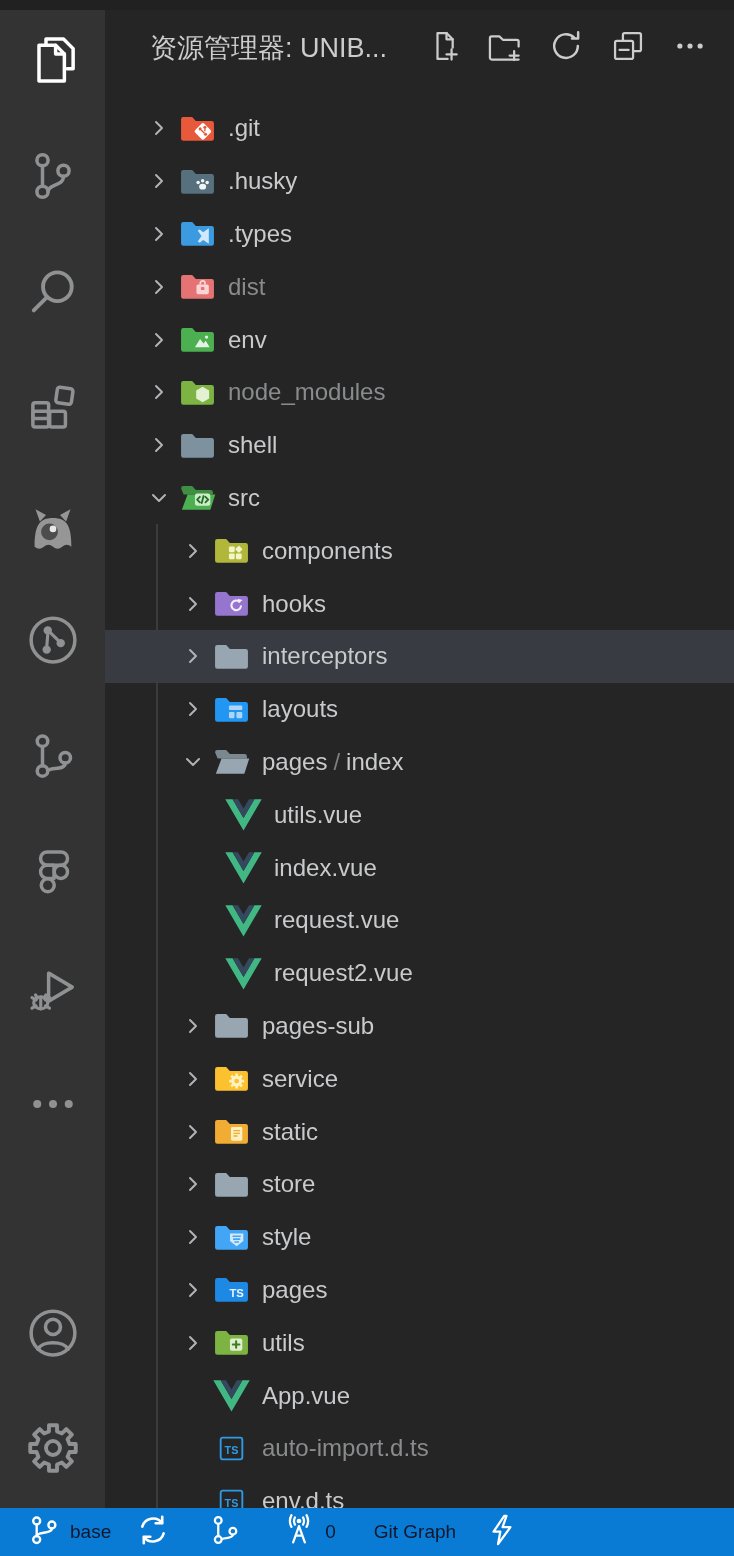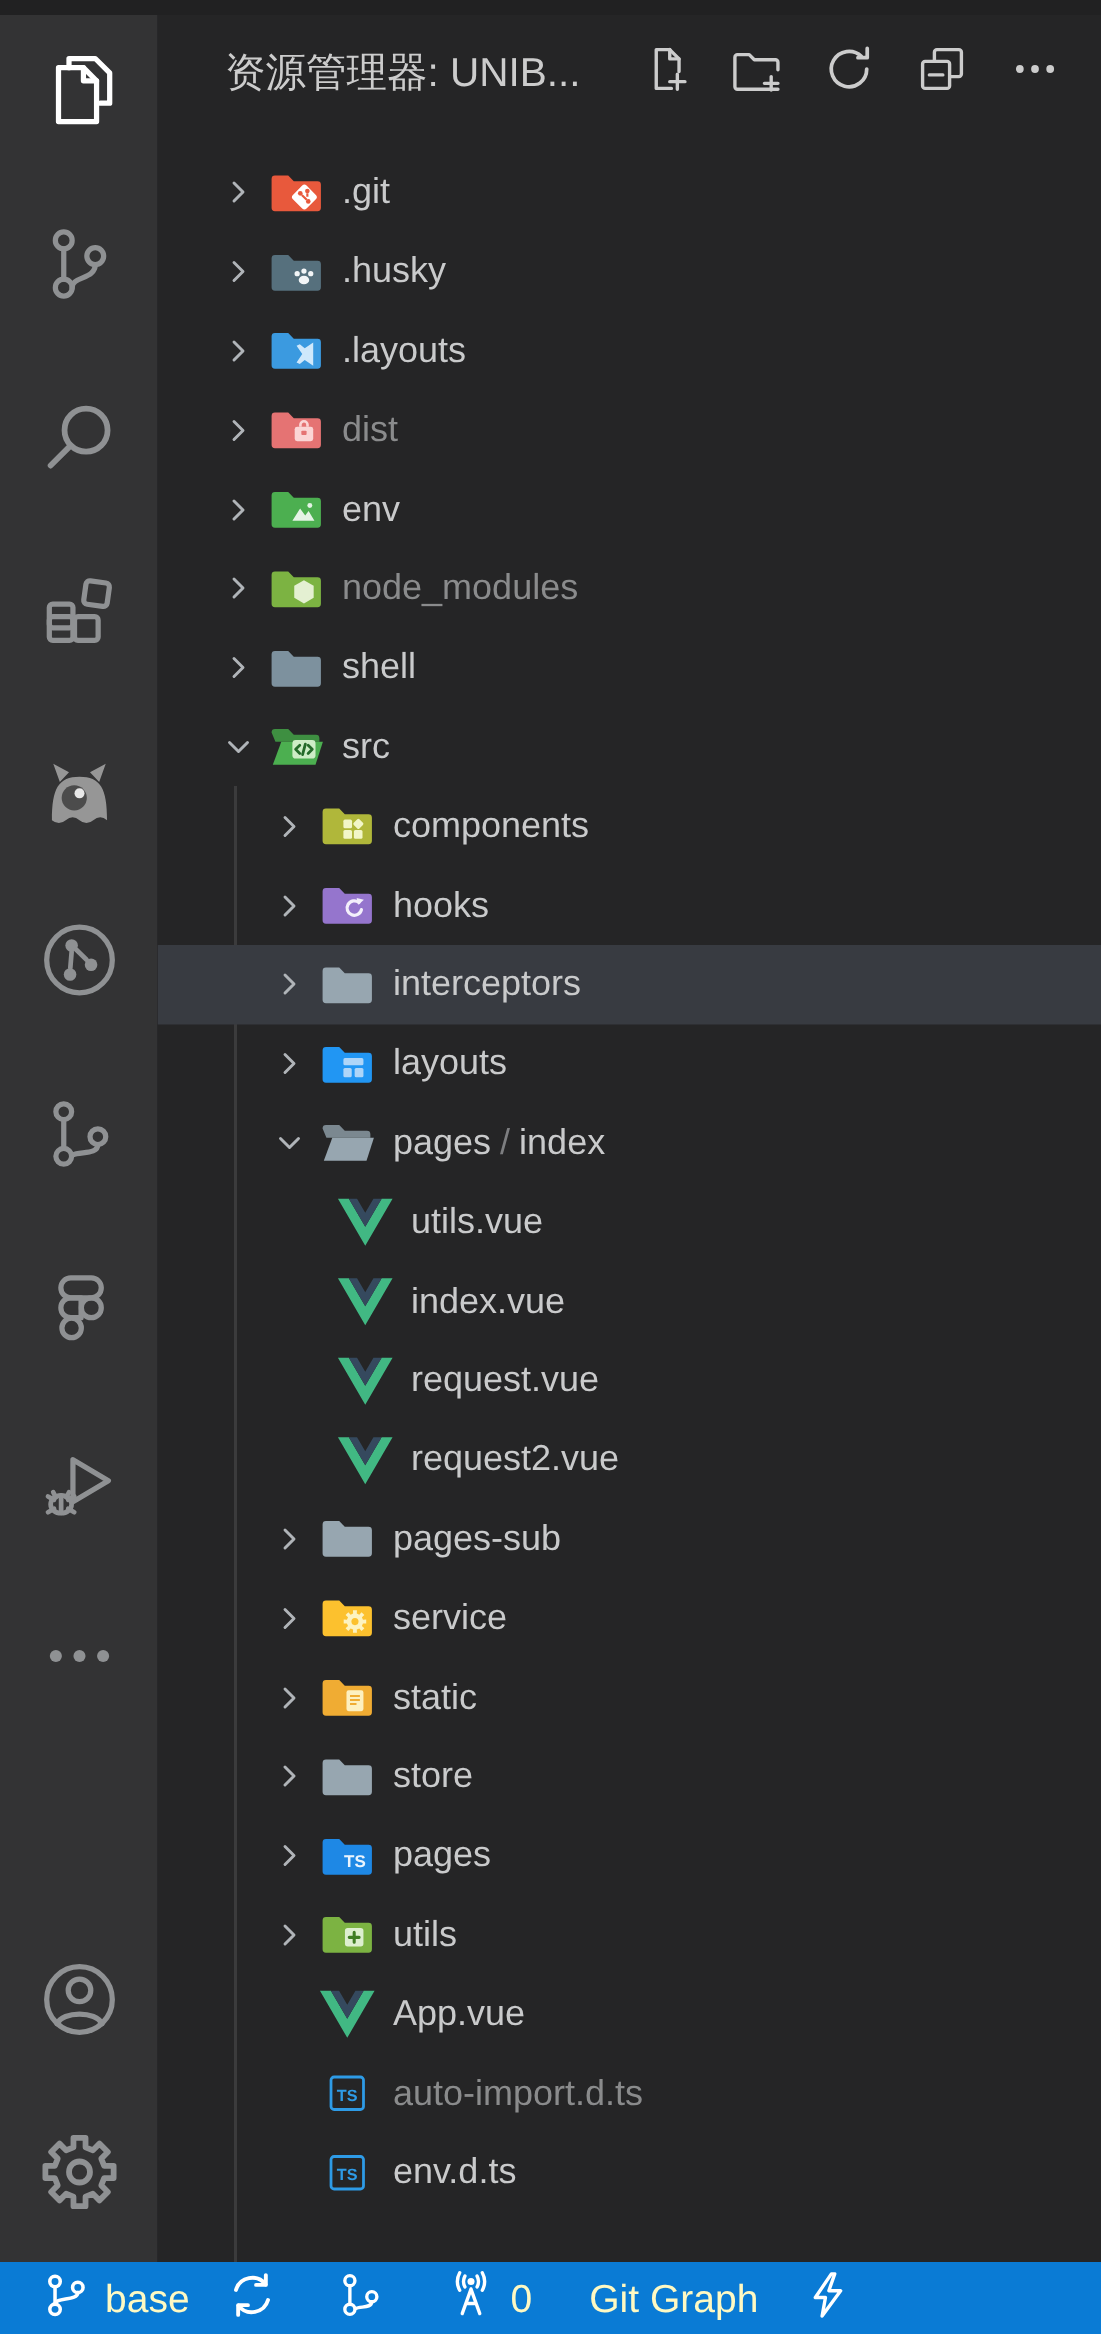--- a/index.html
+++ b/index.html
@@ -33,21 +33,21 @@
   .row .ficon svg{width:37px;height:33px;}
   .row .lbl{font-size:24px;color:#c9cacb;white-space:nowrap;}
   .row .lbl.dim{color:#8a8b8c;}
   .row .lbl .sep{color:#7d7e80;padding:0 6px;}
   .lv0{padding-left:42px;} .lv1{padding-left:76px;} .lv2{padding-left:88px;}
   
   .status-bar{position:absolute;left:0;top:1508px;width:734px;height:48px;background:#0a7bd5;
     display:flex;align-items:center;color:#ffffff;}
   .sb-item{display:flex;align-items:center;cursor:pointer;}
   .sb-item svg{width:36px;height:36px;}
-  .sb-item .sb-label{font-size:26px;color:#fef9c3;}
+  .sb-item .sb-label{font-size:19px;color:#0f172a;}
 </style>
 </head>
 <body>
 
 <div class="screen">
   <div class="top-strip"></div>
 
   <nav class="activity-bar">
     <div class="ab-group top" id="ab-top">
         <div class="ab-item">
@@ -236,21 +236,21 @@
             <svg viewBox="0 0 32 32" fill="none" stroke-linecap="round" stroke-linejoin="round" stroke="#b0b4b8" stroke-width="2.6">
               <path d="M12 8l8 8-8 8"></path>
             </svg>
           </span>
           <span class="ficon">
             <svg viewBox="0 0 36 32">
               <path d="M2 7a2.2 2.2 0 0 1 2.2-2.2h8.6l3.6 3.8h15.4A2.2 2.2 0 0 1 34 10.8v15a2.2 2.2 0 0 1-2.2 2.2H4.2A2.2 2.2 0 0 1 2 25.8Z" fill="#3b9ae0"></path>
               <polygon points="29,11 29,26 23.5,22.3 20.3,24.9 18.2,23.9 21.9,18.5 18.2,13.1 20.3,12.1 23.5,14.7" fill="#cfe8fb"></polygon>
             </svg>
           </span>
-          <span class="lbl">.layouts</span>
+          <span class="lbl">.types</span>
         </div>
         <div class="row lv0">
           <span class="tw">
             <svg viewBox="0 0 32 32" fill="none" stroke-linecap="round" stroke-linejoin="round" stroke="#b0b4b8" stroke-width="2.6">
               <path d="M12 8l8 8-8 8"></path>
             </svg>
           </span>
           <span class="ficon">
             <svg viewBox="0 0 36 32">
               <path d="M2 7a2.2 2.2 0 0 1 2.2-2.2h8.6l3.6 3.8h15.4A2.2 2.2 0 0 1 34 10.8v15a2.2 2.2 0 0 1-2.2 2.2H4.2A2.2 2.2 0 0 1 2 25.8Z" fill="#e57373"></path>
@@ -496,20 +496,37 @@
             <svg viewBox="0 0 32 32" fill="none" stroke-linecap="round" stroke-linejoin="round" stroke="#b0b4b8" stroke-width="2.6">
               <path d="M12 8l8 8-8 8"></path>
             </svg>
           </span>
           <span class="ficon">
             <svg viewBox="0 0 36 32">
               <path d="M2 7a2.2 2.2 0 0 1 2.2-2.2h8.6l3.6 3.8h15.4A2.2 2.2 0 0 1 34 10.8v15a2.2 2.2 0 0 1-2.2 2.2H4.2A2.2 2.2 0 0 1 2 25.8Z" fill="#97a6b0"></path>
             </svg>
           </span>
           <span class="lbl">store</span>
+        </div>
+        <div class="row lv1">
+          <span class="tw">
+            <svg viewBox="0 0 32 32" fill="none" stroke-linecap="round" stroke-linejoin="round" stroke="#b0b4b8" stroke-width="2.6">
+              <path d="M12 8l8 8-8 8"></path>
+            </svg>
+          </span>
+          <span class="ficon">
+            <svg viewBox="0 0 36 32">
+              <path d="M2 7a2.2 2.2 0 0 1 2.2-2.2h8.6l3.6 3.8h15.4A2.2 2.2 0 0 1 34 10.8v15a2.2 2.2 0 0 1-2.2 2.2H4.2A2.2 2.2 0 0 1 2 25.8Z" fill="#42a5f5"></path>
+              <g>
+                <path d="M16.5 12h13v7.5L23 24.5l-6.5-5Z" fill="#d2e9fb"></path>
+                <path d="M19 14.8h8M19.5 17.6h7M20.8 20.4h4.4" stroke="#42a5f5" stroke-width="1.5" fill="none"></path>
+              </g>
+            </svg>
+          </span>
+          <span class="lbl">style</span>
         </div>
         <div class="row lv1">
           <span class="tw">
             <svg viewBox="0 0 32 32" fill="none" stroke-linecap="round" stroke-linejoin="round" stroke="#b0b4b8" stroke-width="2.6">
               <path d="M12 8l8 8-8 8"></path>
             </svg>
           </span>
           <span class="ficon">
             <svg viewBox="0 0 36 32">
               <path d="M2 7a2.2 2.2 0 0 1 2.2-2.2h8.6l3.6 3.8h15.4A2.2 2.2 0 0 1 34 10.8v15a2.2 2.2 0 0 1-2.2 2.2H4.2A2.2 2.2 0 0 1 2 25.8Z" fill="#1e88e5"></path>

